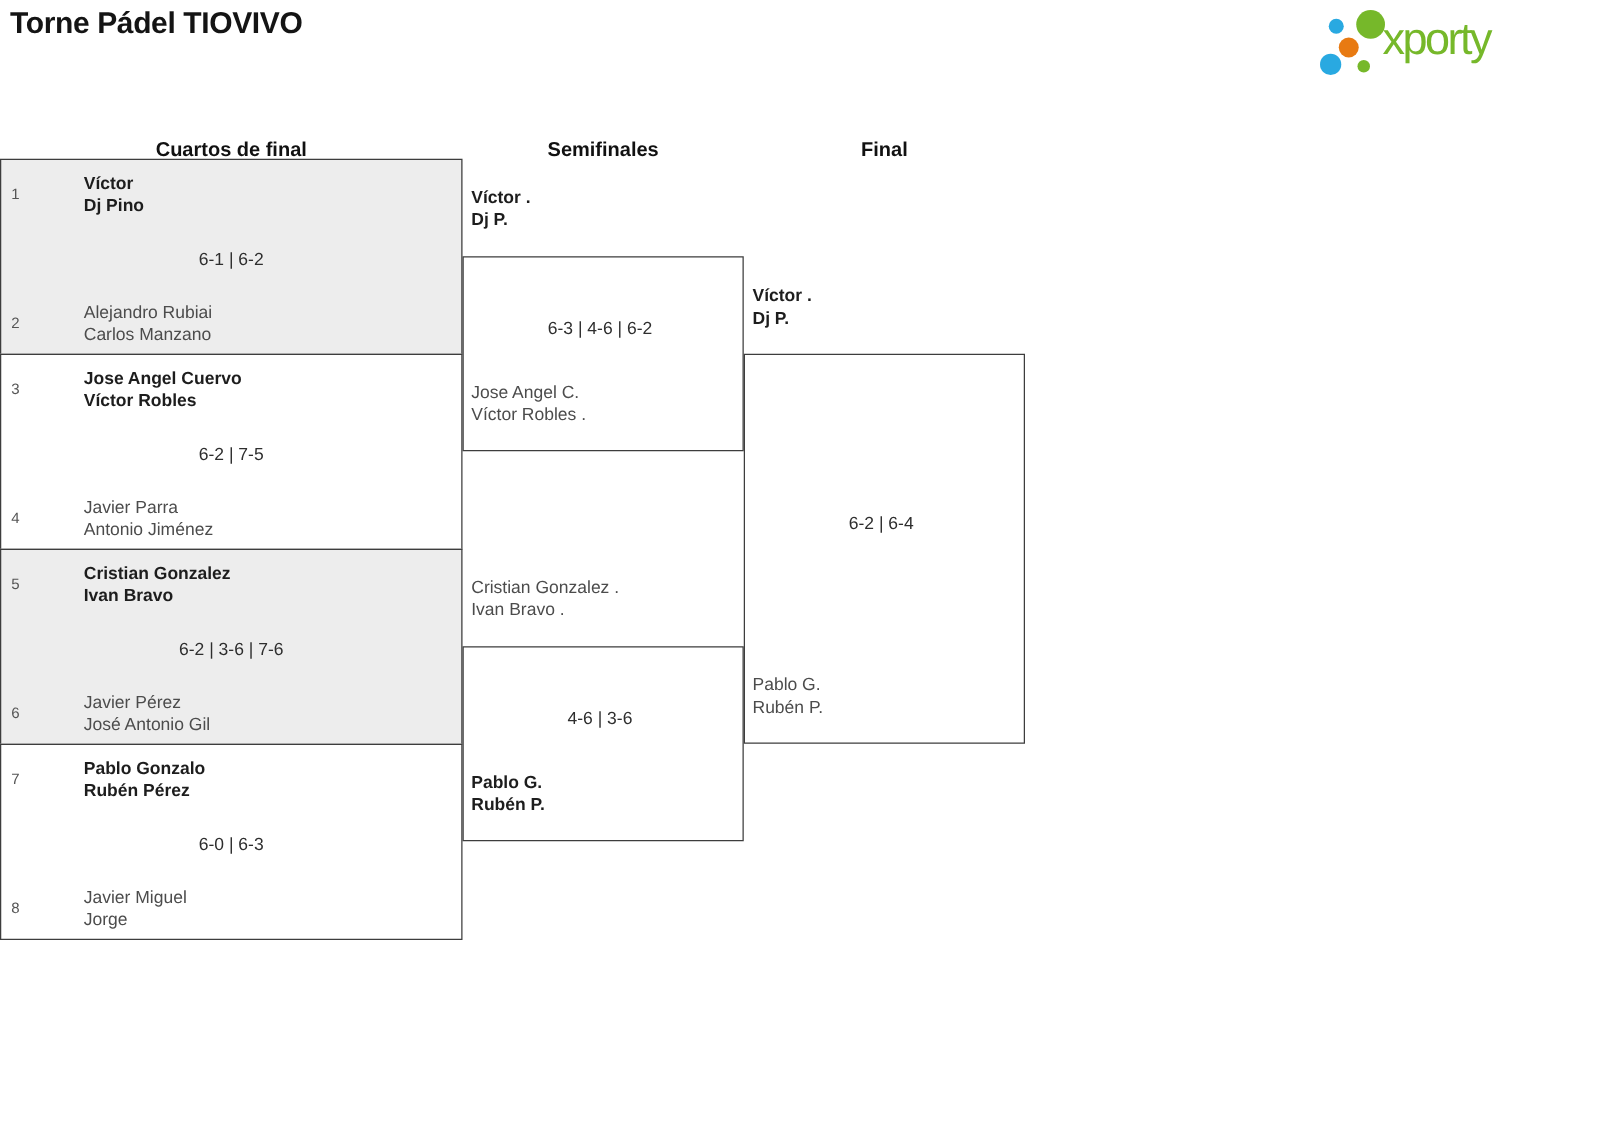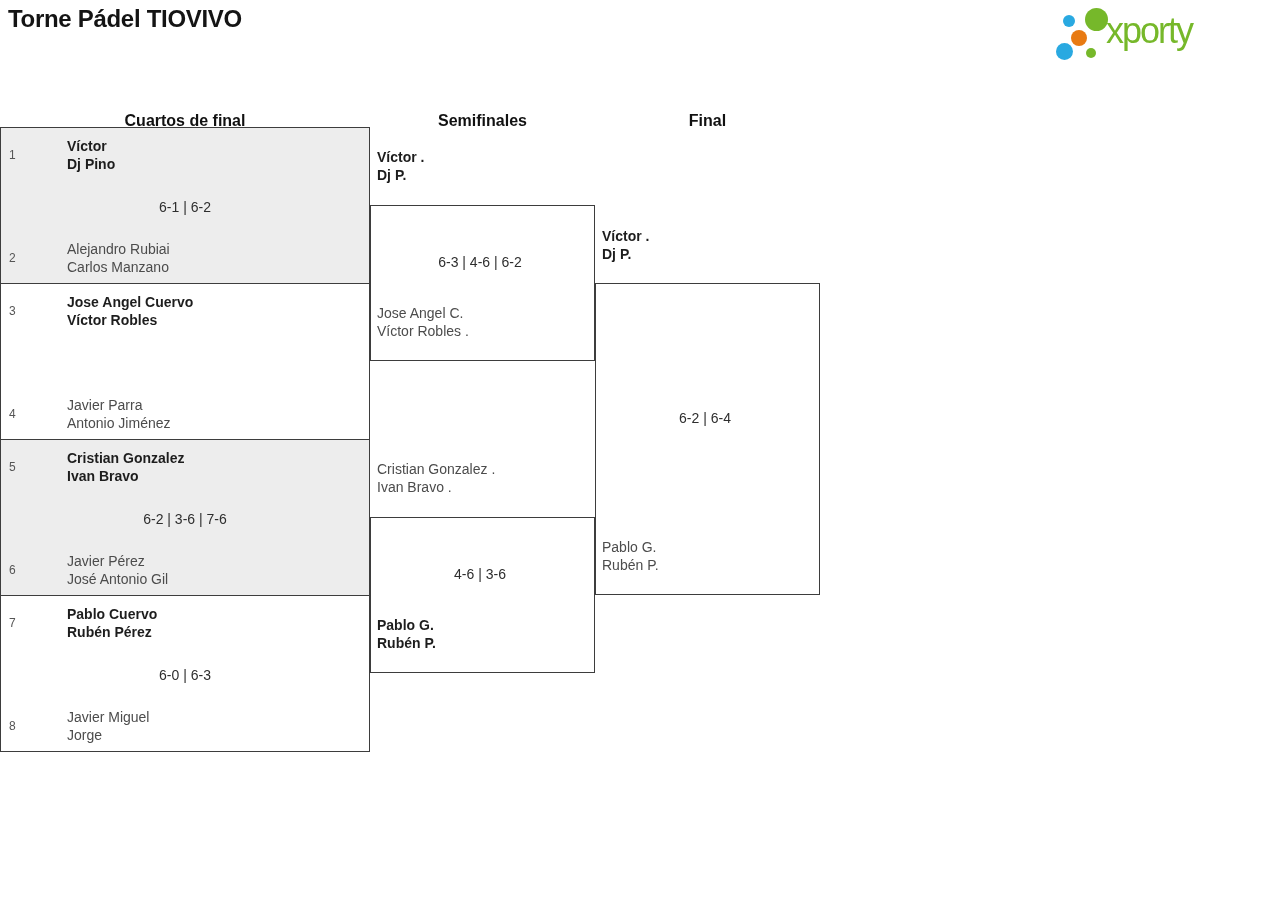--- a/index.html
+++ b/index.html
@@ -77,20 +77,21 @@
       <div>Carlos Manzano</div>
     </div>
   </div>
 
   <div class="qf-box" style="top:283px;">
     <span class="seed pos-top">3</span>
     <div class="team winner pos-top">
       <div>Jose Angel Cuervo</div>
       <div>Víctor Robles</div>
     </div>
+    <div class="qf-score">6-2 | 7-5</div>
     <span class="seed pos-bottom">4</span>
     <div class="team pos-bottom">
       <div>Javier Parra</div>
       <div>Antonio Jiménez</div>
     </div>
   </div>
 
   <div class="qf-box shade" style="top:439px;">
     <span class="seed pos-top">5</span>
     <div class="team winner pos-top">
@@ -101,21 +102,21 @@
     <span class="seed pos-bottom">6</span>
     <div class="team pos-bottom">
       <div>Javier Pérez</div>
       <div>José Antonio Gil</div>
     </div>
   </div>
 
   <div class="qf-box" style="top:595px;">
     <span class="seed pos-top">7</span>
     <div class="team winner pos-top">
-      <div>Pablo Cuervo</div>
+      <div>Pablo Gonzalo</div>
       <div>Rubén Pérez</div>
     </div>
     <div class="qf-score">6-0 | 6-3</div>
     <span class="seed pos-bottom">8</span>
     <div class="team pos-bottom">
       <div>Javier Miguel</div>
       <div>Jorge</div>
     </div>
   </div>
 

